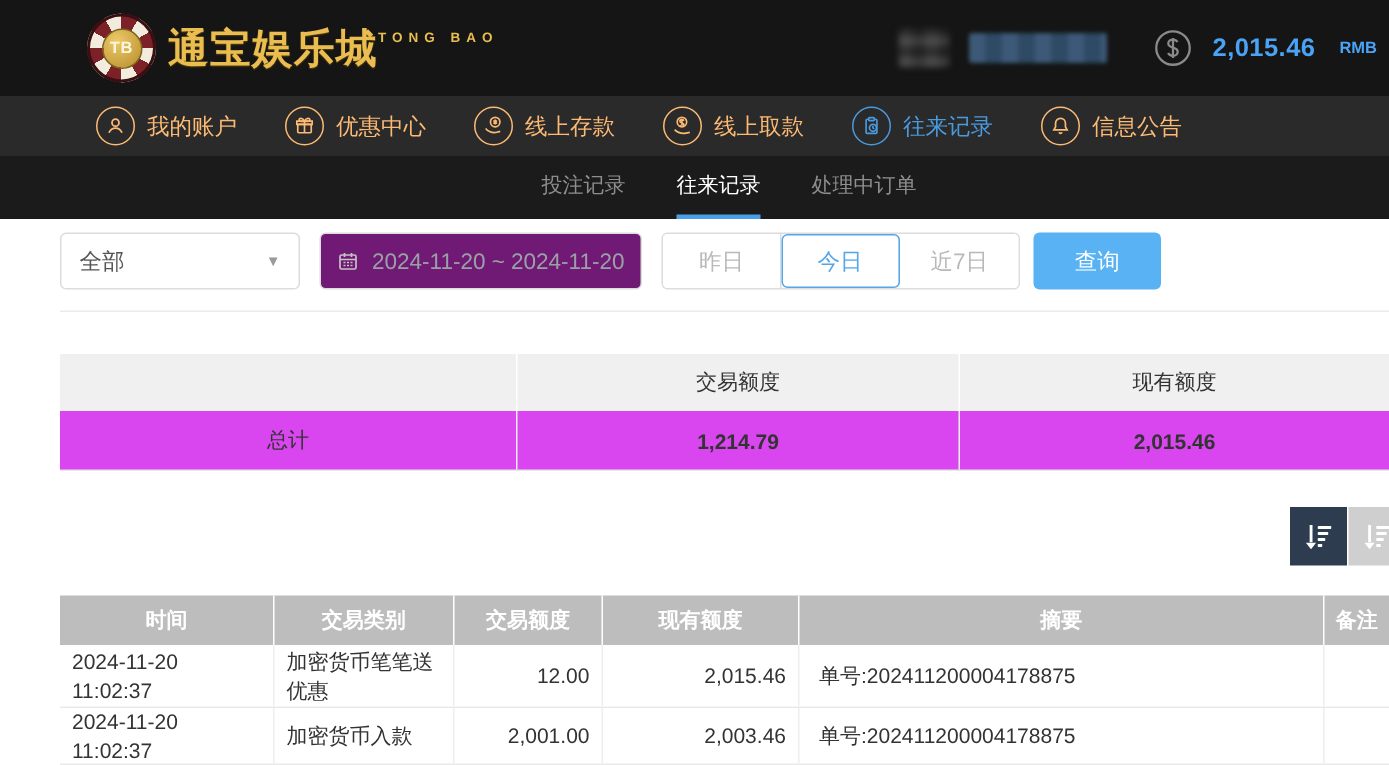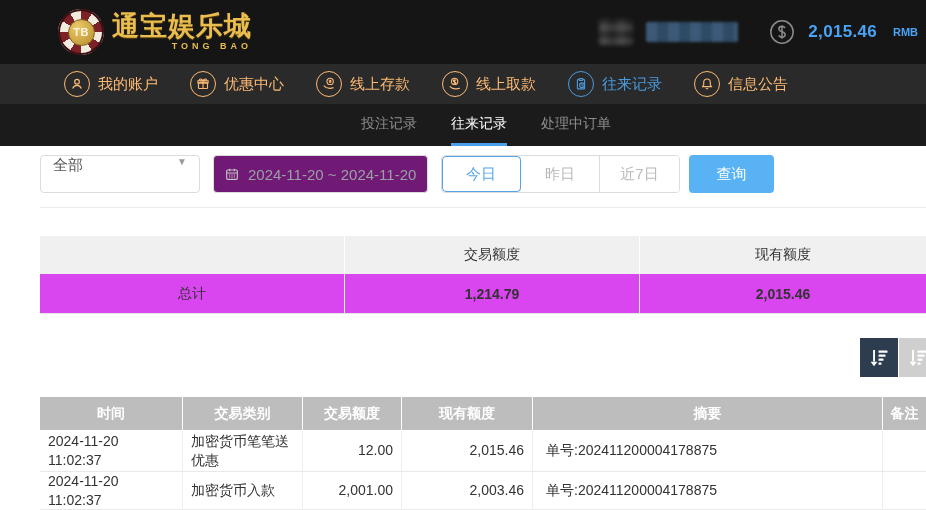--- a/index.html
+++ b/index.html
@@ -18,21 +18,21 @@
     box-shadow:0 0 0 2px #3a0f12 inset;
     display:flex; align-items:center; justify-content:center;
   }
   .chip-inner {
     width:27px; height:27px; border-radius:50%;
     background:radial-gradient(circle at 35% 30%, #ecc968, #b88d2e);
     border:1px solid #7c611c;
     display:flex; align-items:center; justify-content:center;
     font-size:11px; font-weight:bold; color:#fdf6de; letter-spacing:.5px;
   }
-  .logo-text { display:flex; flex-direction:column; line-height:1; }
+  .logo-text { display:flex; flex-direction:row; line-height:1; }
   .logo-title { font-size:27px; font-weight:bold; color:#e9bd4f; text-shadow:0 1px 1px #5c420d; letter-spacing:1px; }
   .logo-sub { font-size:9px; font-weight:bold; color:#e9bd4f; letter-spacing:4px; text-align:right; margin-top:2px; }
 
   .user-area { position:absolute; right:8px; top:0; height:64px; display:flex; align-items:center; gap:13px; }
   .blur-avatar {
     width:34px; height:26px; border-radius:3px; filter:blur(2px);
     background:
       repeating-linear-gradient(90deg,#3a3a3a 0 9px,#2a2a2a 9px 18px),
       repeating-linear-gradient(0deg,rgba(255,255,255,.08) 0 7px,rgba(0,0,0,.2) 7px 14px);
     background-blend-mode:overlay;
@@ -62,21 +62,21 @@
   .tabbar { position:absolute; left:0; top:104px; width:926px; height:42px; background:#1b1b1b;
     display:flex; justify-content:center; gap:34px; padding-left:46px; }
   .tab { font-size:14px; color:#8e8e8e; display:flex; align-items:center; height:42px;
     border-bottom:3px solid transparent; cursor:pointer; }
   .tab.active { color:#fff; border-bottom-color:#4aa0e8; }
 
   
   .filter-row { position:absolute; left:40px; top:155px; height:38px; display:flex; align-items:stretch; }
   .select-box {
     width:160px; border:1px solid #dcdcdc; border-radius:4px; background:#fff;
-    display:flex; padding:0 12px; font-size:15px; color:#555;
+    display:flex; align-items:center; padding:0 12px; font-size:15px; color:#555;
     position:relative; cursor:pointer;
   }
   .select-caret { position:absolute; right:12px; color:#9a9a9a; font-size:10px; }
   .date-box {
     width:215px; margin-left:13px; border:1px solid #dcdcdc; border-radius:4px; background:#701a75;
     display:flex; align-items:center; gap:8px; padding:0 10px; font-size:15px; color:#9aa0a6; cursor:pointer;
   }
   .date-box svg { width:16px; height:16px; color:#c4c4c4; flex:none; }
   .quick-group { display:flex; margin-left:13px; border:1px solid #dcdcdc; border-radius:4px; overflow:hidden; }
   .quick-btn {
@@ -227,22 +227,22 @@
   </div>
   <div class="date-box">
     <svg viewBox="0 0 24 24" fill="none" stroke="currentColor" stroke-width="1.7">
       <rect x="4" y="6" width="16" height="14" rx="1.5"></rect>
         <path d="M4 10.5h16M8.5 4v4M15.5 4v4"></path>
       <path d="M7.5 13.5h2M11 13.5h2M14.5 13.5h2M7.5 16.5h2M11 16.5h2M14.5 16.5h2"></path>
     </svg>
     <span>2024-11-20 ~ 2024-11-20</span>
   </div>
   <div class="quick-group">
+    <button class="quick-btn">昨日</button>
     <button class="quick-btn active">今日</button>
-    <button class="quick-btn">昨日</button>
     <button class="quick-btn">近7日</button>
   </div>
   <button class="search-btn">查询</button>
 </div>
 
 <div class="divider"></div>
 
 <div class="summary">
   <div class="s-head">
     <div class="s-cell s-c0"></div>

